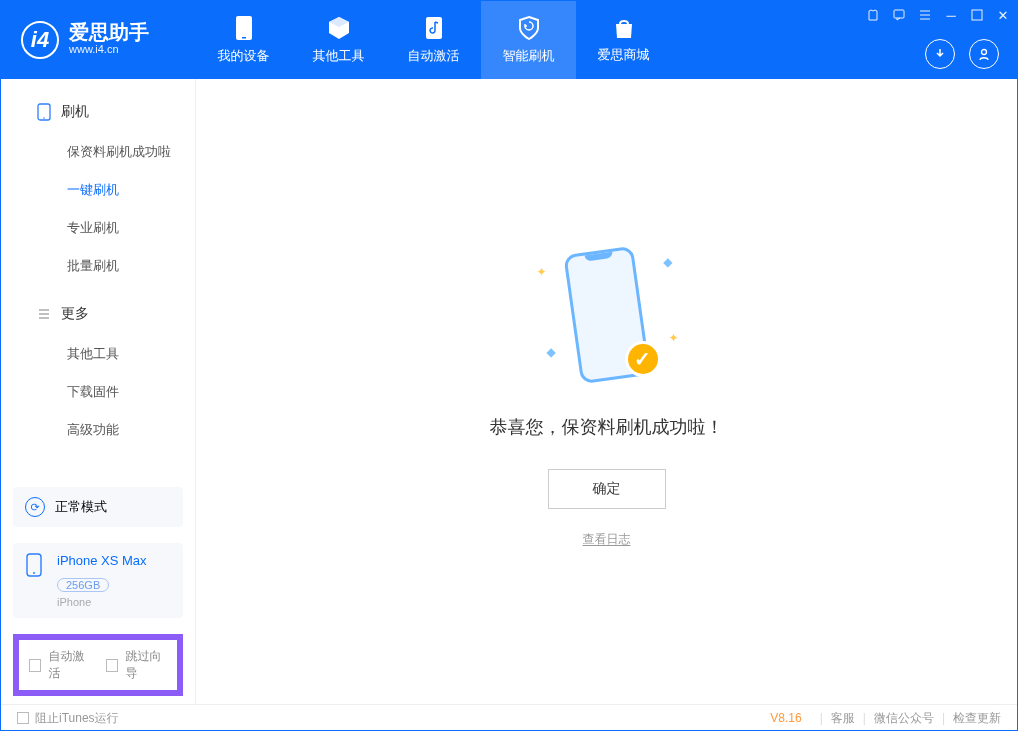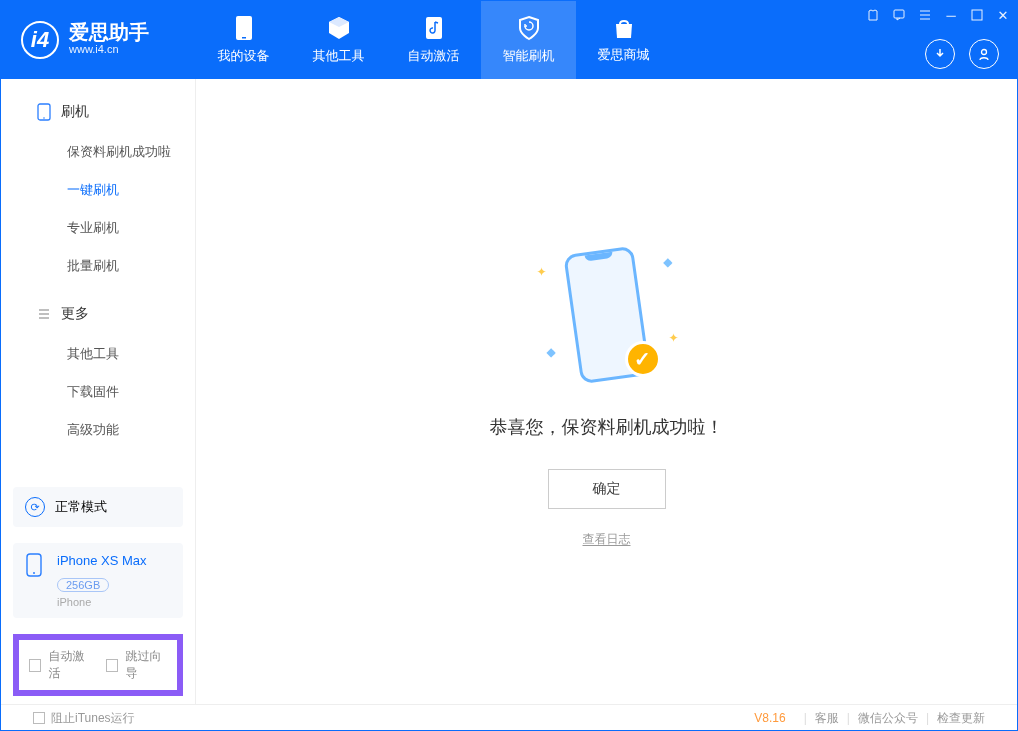--- a/index.html
+++ b/index.html
@@ -44,21 +44,21 @@
 .main { flex: 1; display: flex; flex-direction: column; align-items: center; justify-content: center; }
 .phone-illus { position: relative; width: 180px; height: 160px; margin-bottom: 20px; }
 .phone { position: absolute; left: 50%; top: 50%; transform: translate(-50%,-50%) rotate(-8deg); width: 70px; height: 130px; border: 3px solid #6bb6ff; border-radius: 12px; background: #eef6ff; }
 .phone .notch { position: absolute; top: 0; left: 50%; transform: translateX(-50%); width: 28px; height: 6px; background: #6bb6ff; border-radius: 0 0 6px 6px; }
 .check-badge { position: absolute; right: 36px; bottom: 18px; width: 36px; height: 36px; background: #ffb400; border-radius: 50%; display: flex; align-items: center; justify-content: center; color: #fff; font-size: 20px; font-weight: bold; border: 3px solid #fff; }
 .sparkle { position: absolute; color: #ffcc4d; font-size: 12px; }
 .msg { font-size: 18px; color: #333; margin-bottom: 30px; }
 .btn-ok { border: 1px solid #ccc; background: #fff; padding: 10px 44px; font-size: 14px; color: #444; cursor: pointer; margin-bottom: 22px; }
 .link-log { color: #999; font-size: 12px; cursor: pointer; text-decoration: underline; text-underline-offset: 2px; }
 
-.footer { height: 27px; border-top: 1px solid #eee; display: flex; align-items: center; padding: 0 32px; font-size: 12px; color: #999; }
+.footer { height: 27px; border-top: 1px solid #eee; display: flex; align-items: center; padding: 0 16px; font-size: 12px; color: #999; }
 .footer .chk { margin-right: 6px; width: 12px; height: 12px; }
 .footer-right { margin-left: auto; display: flex; align-items: center; gap: 8px; }
 .footer-right .sep { color: #ddd; }
 .footer-right span.link { cursor: pointer; }
 .ver { color: #ff9a3c; margin-right: 10px; }
 </style>
 </head>
 <body>
 
 <div class="header">

